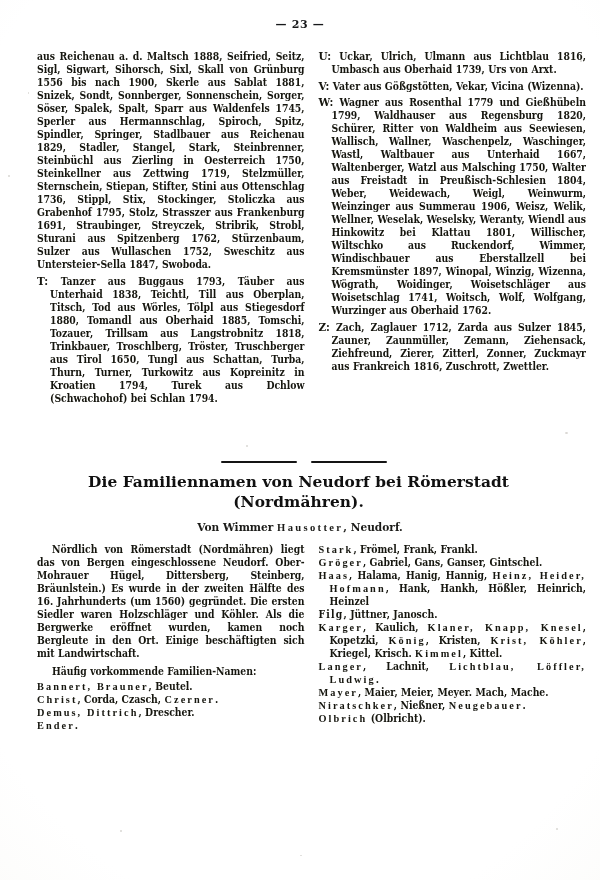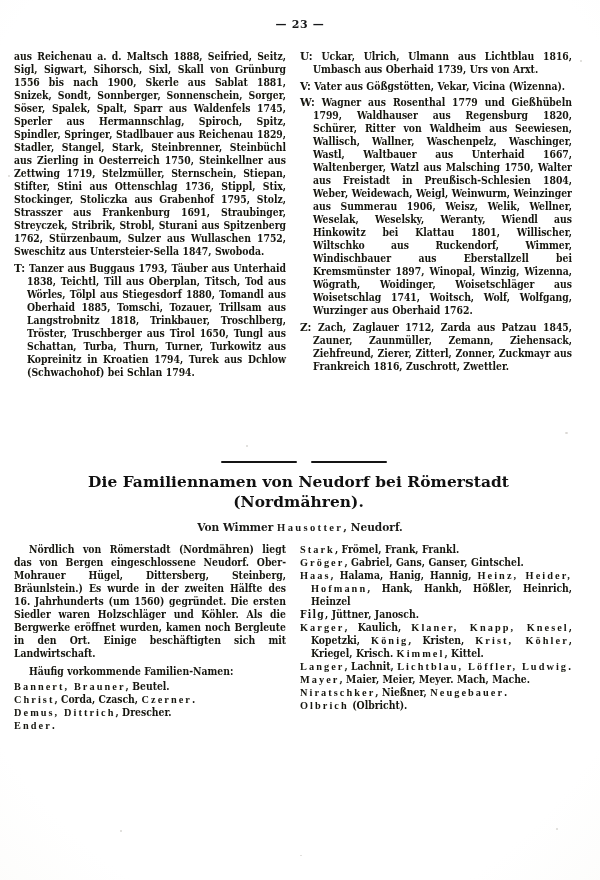--- a/index.html
+++ b/index.html
@@ -27,21 +27,21 @@
     text-align:center;
     font-size:11px;letter-spacing:.06em;
     color:#17181a;
     font-family:"DejaVu Serif",serif;
     font-weight:700;
   }
 
   
   .cols{
     position:absolute;
-    left:14px;right:14px;
+    left:37px;right:14px;
     display:flex;
     gap:14px;
   }
   .col{width:272px;}
 
   .frak{
     font-family:"DejaVu Serif","Liberation Serif",serif;
     font-size:10.3px;
     line-height:13.0px;
     text-align:justify;
@@ -140,21 +140,21 @@
     </div>
 
     <div class="col">
       <div class="frak fx">
         <p class="idxpara"><span class="idxletter">U:</span> <span>Uckar, Ulrich, Ulmann aus Lichtblau 1816, Umbasch aus Oberhaid 1739, Urs von Arxt.</span></p>
 
         <p class="idxpara"><span class="idxletter">V:</span> <span>Vater aus Gößgstötten, Vekar, Vicina (Wizenna).</span></p>
 
         <p class="idxpara"><span class="idxletter">W:</span> <span>Wagner aus Rosenthal 1779 und Gießhübeln 1799, Waldhauser aus Regensburg 1820, Schürer, Ritter von Waldheim aus Seewiesen, Wallisch, Wallner, Waschenpelz, Waschinger, Wastl, Waltbauer aus Unterhaid 1667, Waltenberger, Watzl aus Malsching 1750, Walter aus Freistadt in Preußisch-Schlesien 1804, Weber, Weidewach, Weigl, Weinwurm, Weinzinger aus Summerau 1906, Weisz, Welik, Wellner, Weselak, Weselsky, Weranty, Wiendl aus Hinkowitz bei Klattau 1801, Willischer, Wiltschko aus Ruckendorf, Wimmer, Windischbauer aus Eberstallzell bei Kremsmünster 1897, Winopal, Winzig, Wizenna, Wögrath, Woidinger, Woisetschläger aus Woisetschlag 1741, Woitsch, Wolf, Wolfgang, Wurzinger aus Oberhaid 1762.</span></p>
 
-        <p class="idxpara"><span class="idxletter">Z:</span> <span>Zach, Zaglauer 1712, Zarda aus Patzau 1845, Zauner, Zaunmüller, Zemann, Ziehensack, Ziehfreund, Zierer, Zitterl, Zonner, Zuckmayr aus Frankreich 1816, Zuschrott, Zwettler.</span></p>
+        <p class="idxpara"><span class="idxletter">Z:</span> <span>Zach, Zaglauer 1712, Zarda aus Sulzer 1845, Zauner, Zaunmüller, Zemann, Ziehensack, Ziehfreund, Zierer, Zitterl, Zonner, Zuckmayr aus Frankreich 1816, Zuschrott, Zwettler.</span></p>
       </div>
     </div>
   </div>
 
   <div class="rule-wrap" style="top:448px;left:25px;width:272px;text-align:right;">
     <span class="rule"></span>
   </div>
   <div class="rule-wrap" style="top:448px;left:311px;width:272px;text-align:left;">
     <span class="rule"></span>
   </div>

